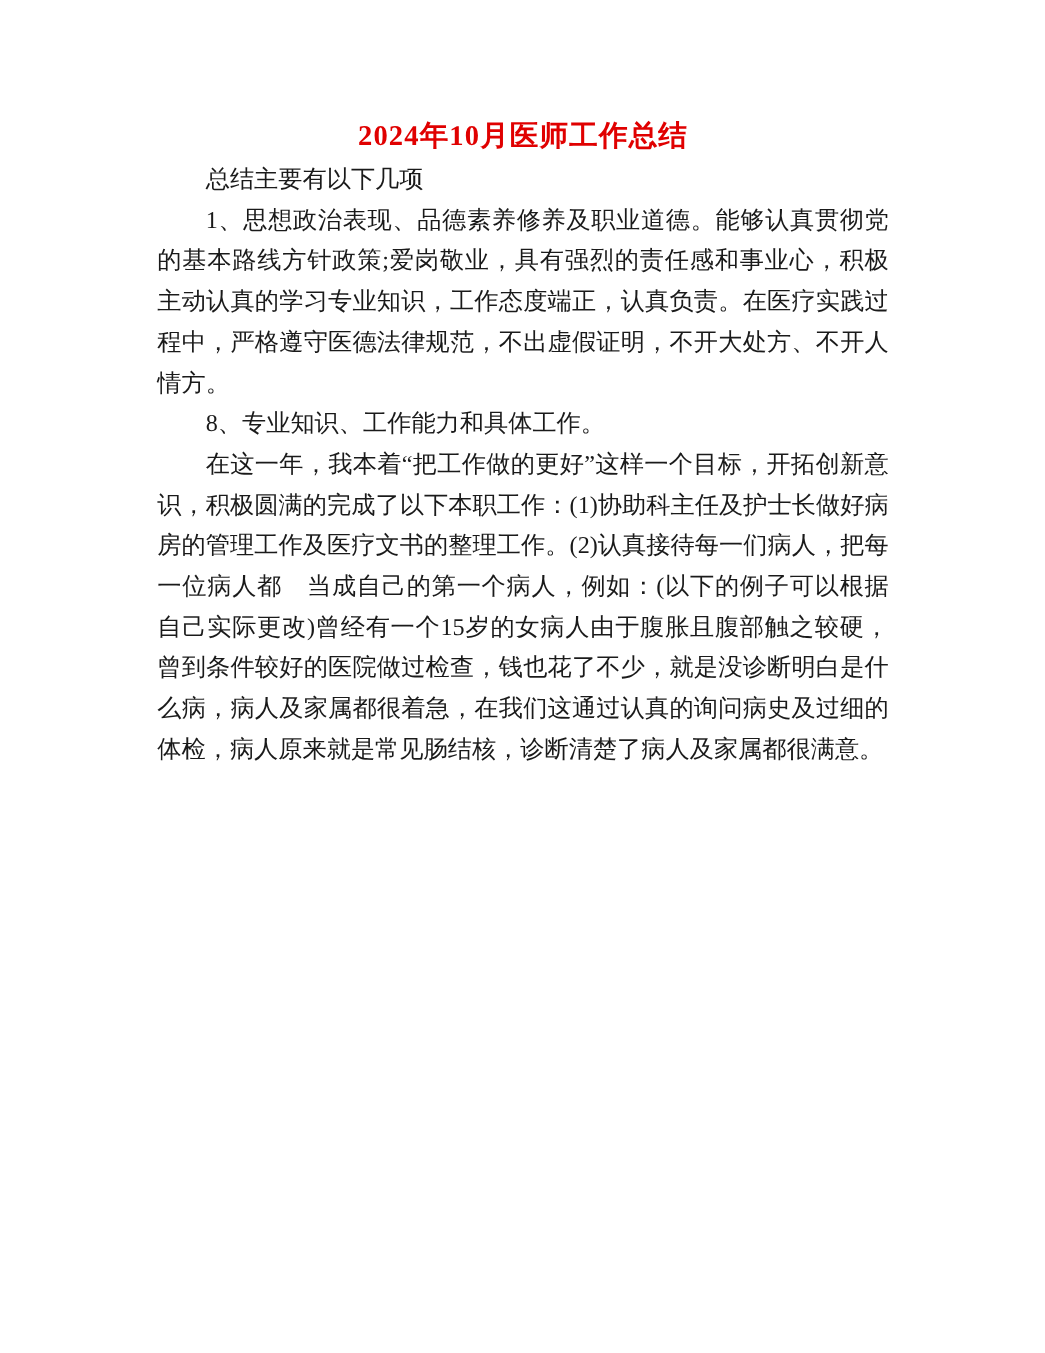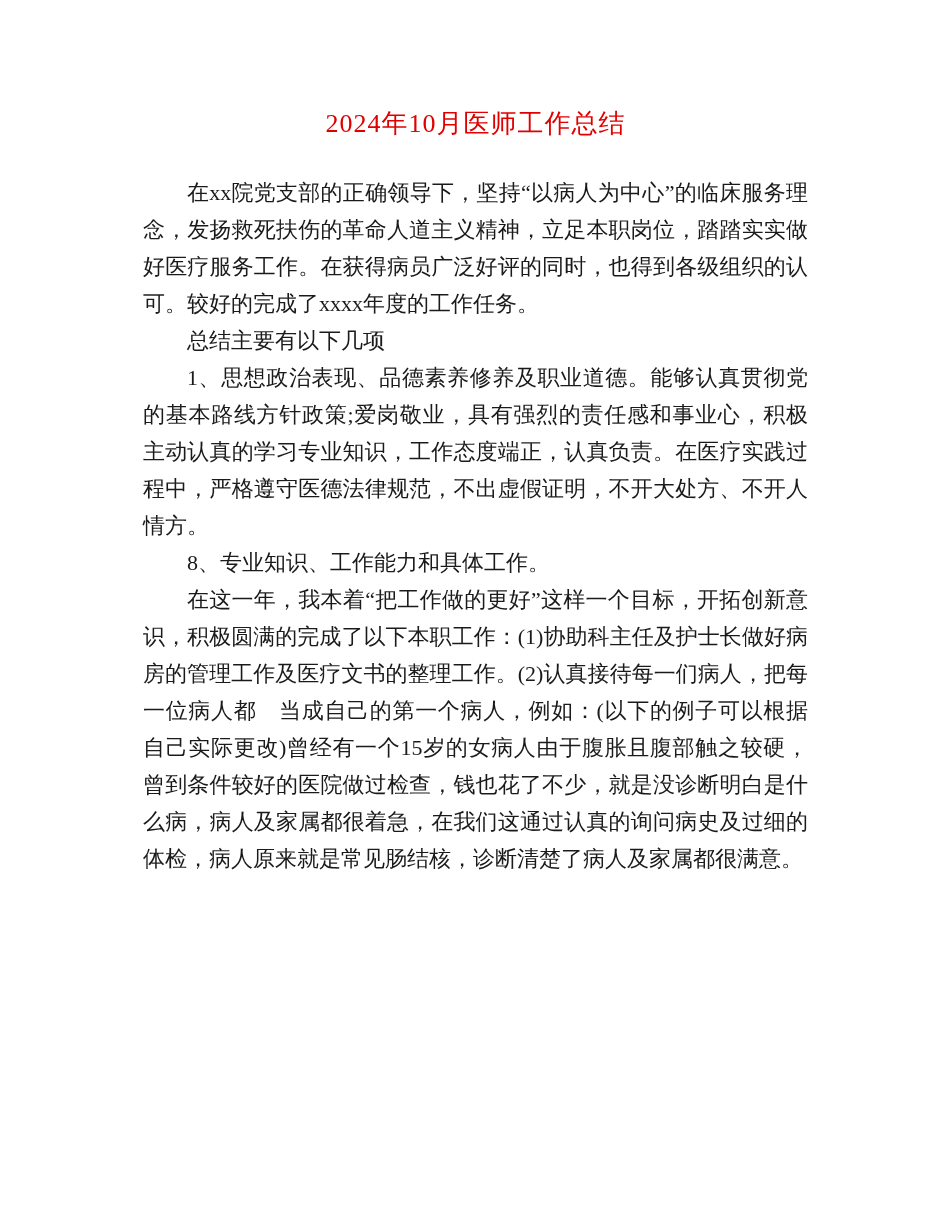--- a/index.html
+++ b/index.html
@@ -14,43 +14,42 @@
     font-family: "Liberation Serif", "DejaVu Serif", serif;
   }
   .page {
     box-sizing: border-box;
     width: 950px;
     height: 1230px;
     background: #ffffff;
     padding: 106px 142px 0 143px;
   }
   .doc-title {
-    margin: 0 0 32px 0;
+    margin: 0 0 2px 0;
     font-size: 26px;
     line-height: 36px;
-    font-weight: normal;
+    font-weight: bold;
     text-align: center;
     color: #e00000;
     letter-spacing: 1px;
   }
   .doc-body p.doc-para {
     margin: 0;
     font-size: 22px;
     line-height: 37px;
     color: #1a1a1a;
     text-align: justify;
     text-indent: 2em;
     word-break: break-all;
   }
 </style>
 </head>
 <body>
 
 <div class="page">
   <h1 class="doc-title">2024年10月医师工作总结</h1>
   <div class="doc-body">
-    <p class="doc-para">在xx院党支部的正确领导下，坚持“以病人为中心”的临床服务理念，发扬救死扶伤的革命人道主义精神，立足本职岗位，踏踏实实做好医疗服务工作。在获得病员广泛好评的同时，也得到各级组织的认可。较好的完成了xxxx年度的工作任务。</p>
     <p class="doc-para">总结主要有以下几项</p>
     <p class="doc-para">1、思想政治表现、品德素养修养及职业道德。能够认真贯彻党的基本路线方针政策;爱岗敬业，具有强烈的责任感和事业心，积极主动认真的学习专业知识，工作态度端正，认真负责。在医疗实践过程中，严格遵守医德法律规范，不出虚假证明，不开大处方、不开人情方。</p>
     <p class="doc-para">8、专业知识、工作能力和具体工作。</p>
     <p class="doc-para">在这一年，我本着“把工作做的更好”这样一个目标，开拓创新意识，积极圆满的完成了以下本职工作：(1)协助科主任及护士长做好病房的管理工作及医疗文书的整理工作。(2)认真接待每一们病人，把每一位病人都　当成自己的第一个病人，例如：(以下的例子可以根据自己实际更改)曾经有一个15岁的女病人由于腹胀且腹部触之较硬，曾到条件较好的医院做过检查，钱也花了不少，就是没诊断明白是什么病，病人及家属都很着急，在我们这通过认真的询问病史及过细的体检，病人原来就是常见肠结核，诊断清楚了病人及家属都很满意。</p>
   </div>
 </div>
 
 </body></html>

